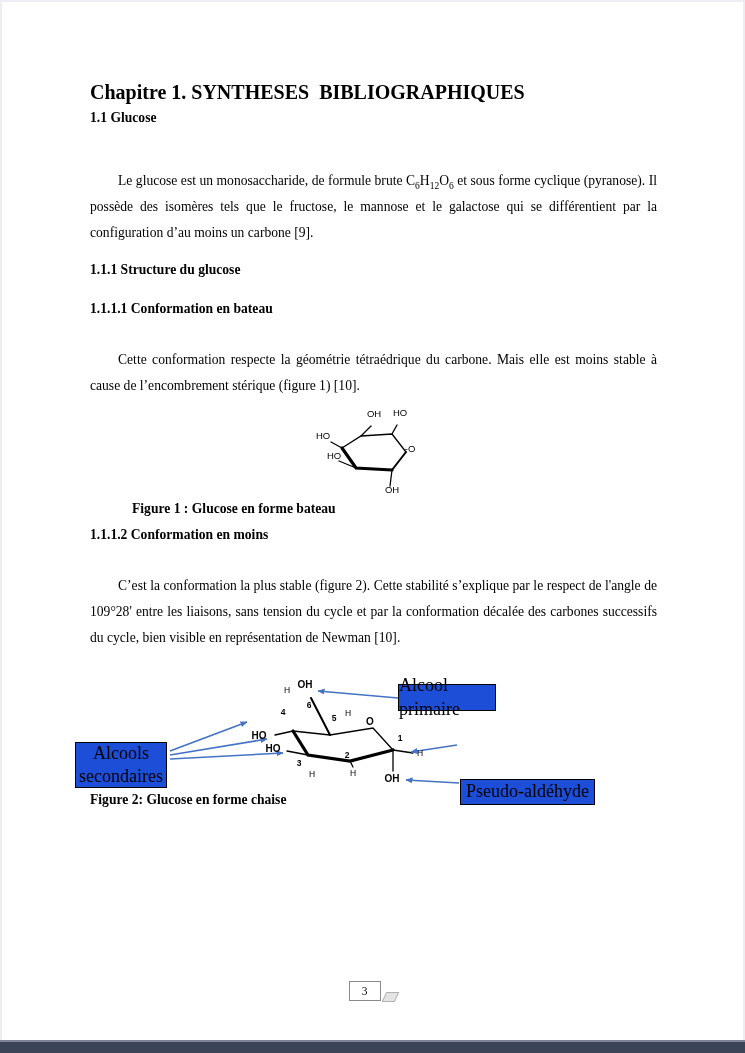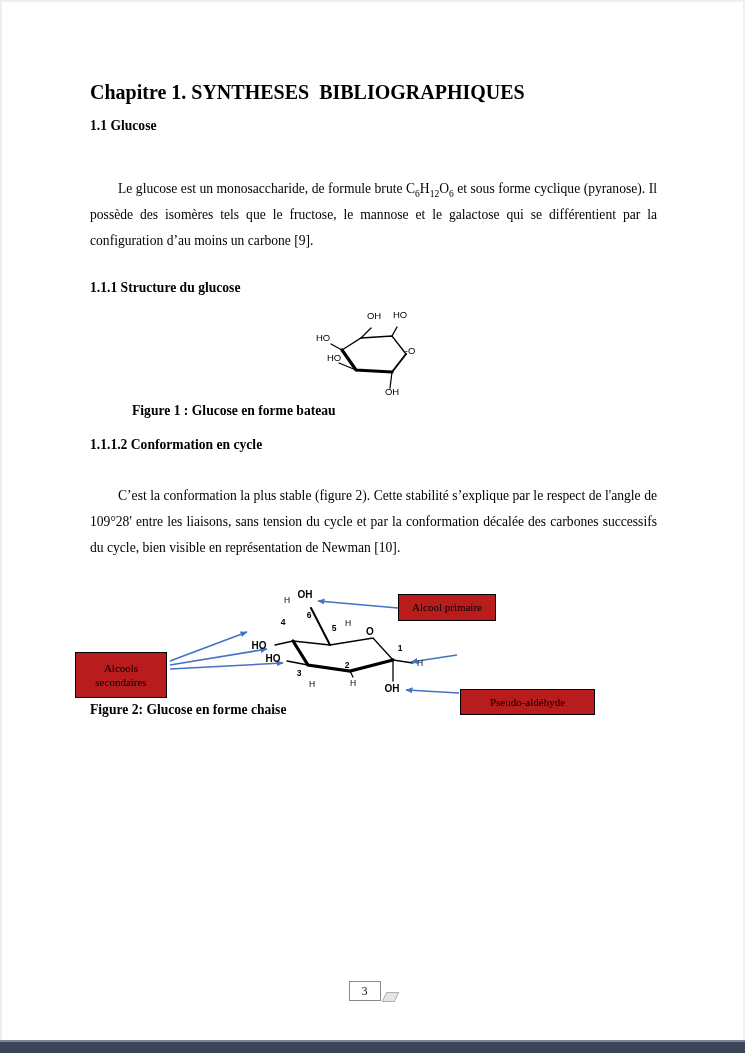--- a/index.html
+++ b/index.html
@@ -7,32 +7,32 @@
   .page {
     position:relative; width:745px; height:1053px; background:#ffffff;
     overflow:hidden; box-shadow: inset 0 0 0 2px #ededf3;
     font-family:"Liberation Serif", serif; color:#000;
   }
   .content { position:absolute; top:79px; left:90px; width:567px; font-size:13.6px; line-height:26px; }
   .h  { font-weight:bold; text-align:left; }
   .chapter { font-size:20px; }
   p.body { text-align:justify; text-indent:28px; }
   sub.f { font-size:9.5px; line-height:0; }
-  .m8{margin-top:8px} .m11{margin-top:21px} .m13{margin-top:13px}
+  .m8{} .m11{margin-top:11px} .m13{margin-top:13px}
   .m25{margin-top:25px} .m26{margin-top:26px} .m27{margin-top:37px}
   .figwrap { display:flex; justify-content:center; margin-top:5px; }
   .caption { font-weight:bold; text-align:left; }
   .cap1 { padding-left:42px; }
   .cap2 { margin-top:-14px; padding-right:76px; }
   .fig2 { position:relative; margin-left:-15px; width:595px; height:130px; margin-top:20px; }
   .fig2 svg.scene { position:absolute; left:0; top:0; }
   .callout {
-    position:absolute; background:#b91c1c; border:1px solid #000;
+    position:absolute; background:#1d4ed8; border:1px solid #000;
     display:flex; flex-direction:column; align-items:center; justify-content:center;
-    line-height:1.3; font-size:11px; text-align:left;
+    line-height:1.3; font-size:18px; text-align:left;
   }
   
   .at  { font:700 10px "Liberation Sans", sans-serif; }
   .at1 { font:400 9.5px "Liberation Sans", sans-serif; }
   .num { font:700 8.5px "Liberation Sans", sans-serif; }
   .sm  { font:400 8.5px "Liberation Sans", sans-serif; }
   .bond  { stroke:#000; stroke-width:1.3; fill:none; stroke-linecap:round; }
   .bondF { stroke:#000; stroke-width:3.2; fill:none; stroke-linecap:round; }
   .bondM { stroke:#000; stroke-width:2;   fill:none; stroke-linecap:round; }
   .arrow { stroke-width:1.6; fill:none; }
@@ -47,20 +47,22 @@
 <div class="page">
   <div class="content">
 
     <div class="h chapter">Chapitre 1. SYNTHESES &nbsp;BIBLIOGRAPHIQUES</div>
     <div class="h m8">1.1 Glucose</div>
 
     <p class="body m27"><span>Le glucose est un monosaccharide, de formule brute C</span><sub class="f">6</sub><span>H</span><sub class="f">12</sub><span>O</span><sub class="f">6</sub><span> et sous forme cyclique (pyranose). Il possède des isomères tels que le fructose, le mannose et le galactose qui se différentient par la configuration d’au moins un carbone [9].</span></p>
 
     <div class="h m11">1.1.1 Structure du glucose</div>
 
+    <div class="h m13">1.1.1.1 Conformation en bateau</div>
+    <p class="body m25">Cette conformation respecte la géométrie tétraédrique du carbone. Mais elle est moins stable à cause de l’encombrement stérique (figure 1) [10].</p>
 
     <div class="figwrap">
       <svg width="130" height="92">
         <g>
           <path class="bond" d="M97,48 L83,30 L52,32 L33,44"></path>
           <path class="bondF" d="M33,44 L47,64 L83,66"></path>
           <path class="bondM" d="M83,66 L97,48"></path>
           <path class="bond" d="M52,32 L62,22"></path>
           <path class="bond" d="M83,30 L88,21"></path>
           <path class="bond" d="M33,44 L22,38"></path>
@@ -70,21 +72,21 @@
         <text class="at1" text-anchor="middle" x="65" y="13">OH</text>
         <text class="at1" text-anchor="middle" x="91" y="12">HO</text>
         <text class="at1" text-anchor="middle" x="14" y="35">HO</text>
         <text class="at1" text-anchor="middle" x="25" y="55">HO</text>
         <text class="at1" text-anchor="middle" x="101" y="48">-O</text>
         <text class="at1" text-anchor="middle" x="83" y="89">OH</text>
       </svg>
     </div>
     <div class="caption cap1">Figure 1 : Glucose en forme bateau</div>
 
-    <div class="h m8">1.1.1.2 Conformation en cycle</div>
+    <div class="h m8">1.1.1.2 Conformation en moins</div>
     <p class="body m25">C’est la conformation la plus stable (figure 2). Cette stabilité s’explique par le respect de l'angle de 109°28' entre les liaisons, sans tension du cycle et par la conformation décalée des carbones successifs du cycle, bien visible en représentation de Newman [10].</p>
 
     <div class="fig2">
       <svg class="scene" width="595" height="142">
         <defs>
           <marker id="arw" markerWidth="8" markerHeight="8" refX="6.5" refY="3" orient="auto" markerUnits="userSpaceOnUse">
             <path d="M0,0 L7,3 L0,6 Z" fill="#4472c4"></path>
           </marker>
         </defs>
         <g>

